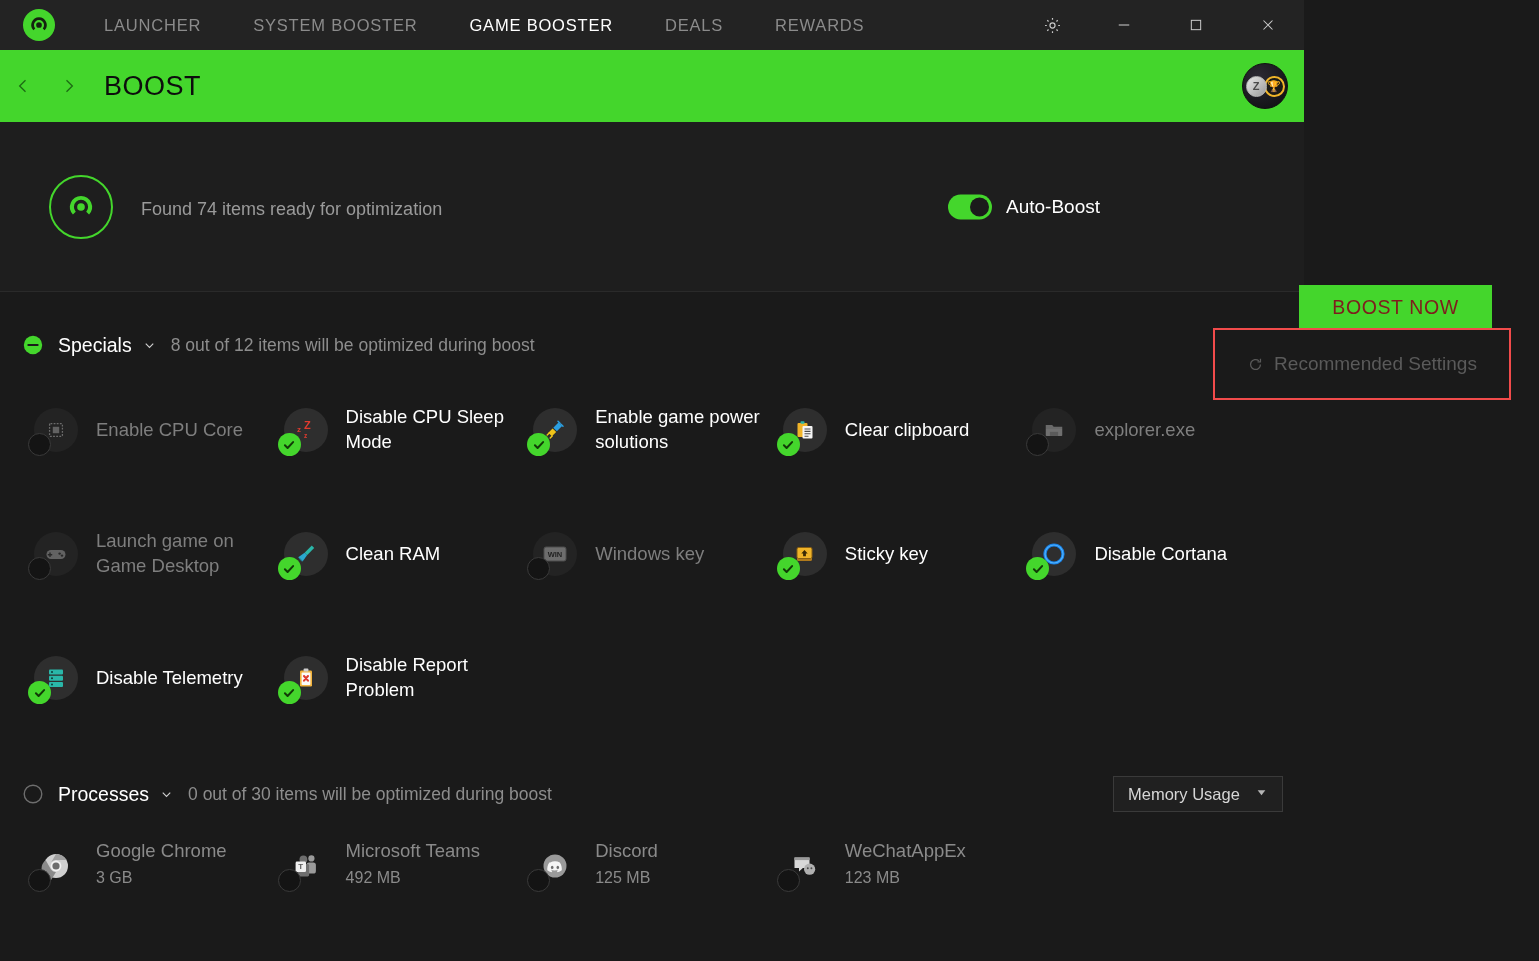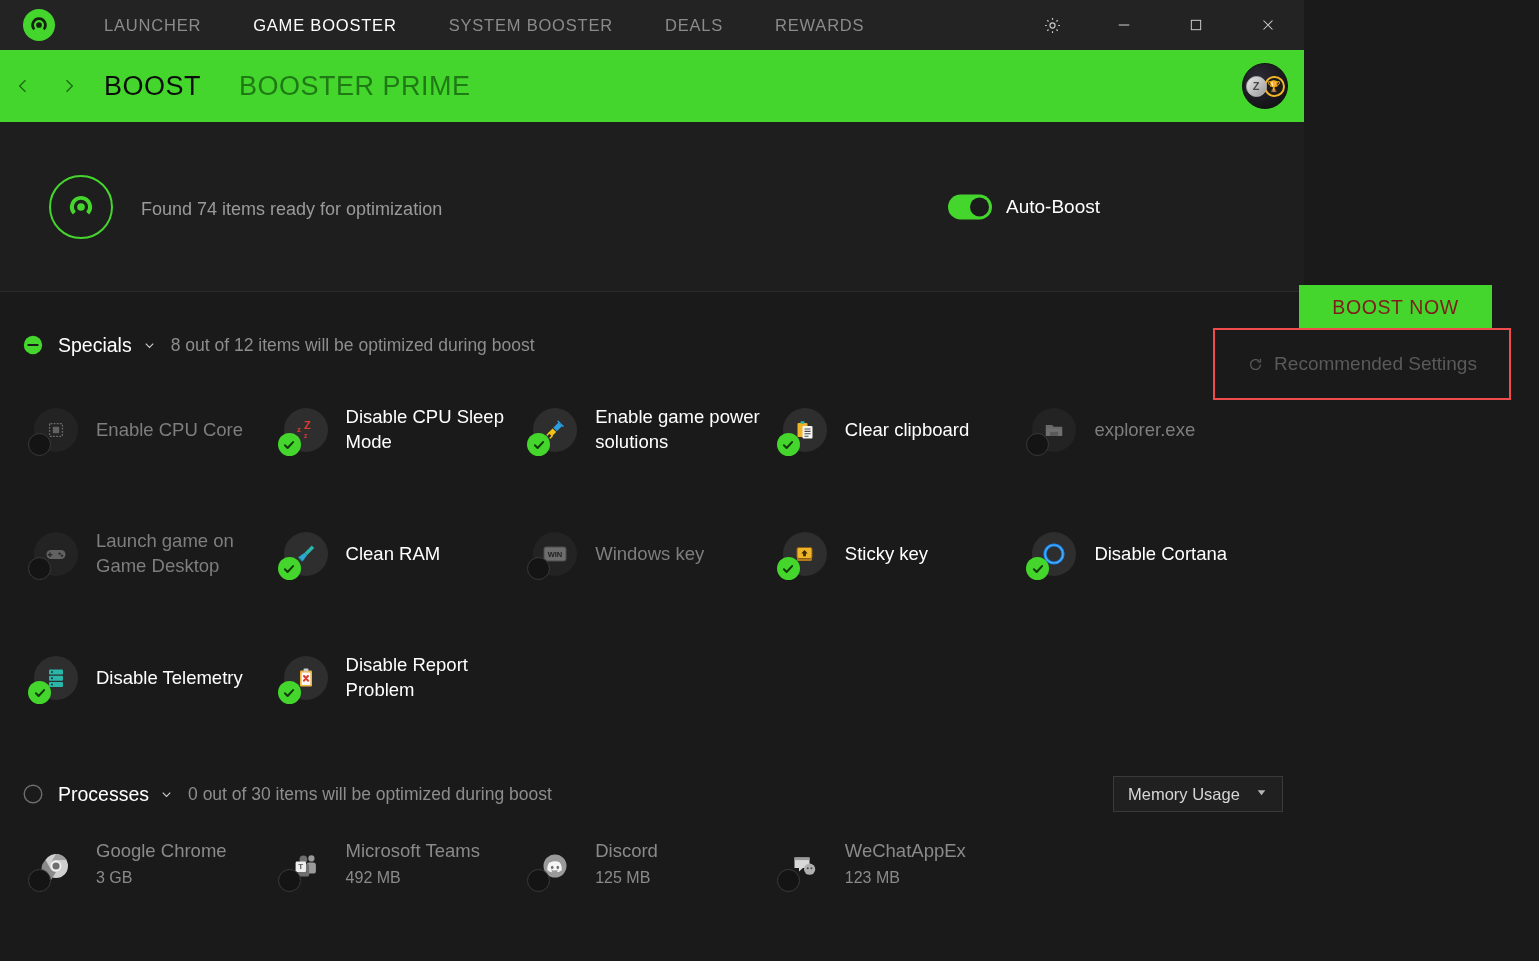--- a/index.html
+++ b/index.html
@@ -187,22 +187,22 @@
     <div class="logo-wrap">
       <div class="logo">
         <svg width="22" height="22" viewBox="0 0 24 24">
           <path d="M12 3.5a8.5 8.5 0 0 0-6.2 14.3l2.1-2.1A5.5 5.5 0 1 1 16.1 15.7l2.1 2.1A8.5 8.5 0 0 0 12 3.5z" fill="#14210f"></path>
           <circle cx="12" cy="12" r="3.1" fill="#14210f"></circle>
         </svg>
       </div>
     </div>
     <div class="nav-tabs">
       <div class="nav-tab">LAUNCHER</div>
+      <div class="nav-tab">SYSTEM BOOSTER</div>
       <div class="nav-tab active">GAME BOOSTER</div>
-      <div class="nav-tab">SYSTEM BOOSTER</div>
       <div class="nav-tab">DEALS</div>
       <div class="nav-tab">REWARDS</div>
     </div>
     <div class="win-controls">
       <div class="win-btn">
         <svg width="19" height="19" viewBox="0 0 24 24" fill="none" stroke="#c9c9c9" stroke-width="1.5">
           <circle cx="12" cy="12" r="3.2"></circle>
           <path d="M12 2.6v2.2M12 19.2v2.2M2.6 12h2.2M19.2 12h2.2M5.4 5.4l1.6 1.6M17 17l1.6 1.6M18.6 5.4L17 7M7 17l-1.6 1.6"></path>
         </svg>
       </div>
@@ -229,21 +229,20 @@
       <svg width="20" height="24" viewBox="0 0 24 24" fill="none" stroke="#1d6b14" stroke-width="1.6">
           <path d="M15 5l-7 7 7 7"></path>
         </svg>
     </div>
     <div class="arrow-btn">
       <svg width="20" height="24" viewBox="0 0 24 24" fill="none" stroke="#1d6b14" stroke-width="1.6">
           <path d="M9 5l7 7-7 7"></path>
         </svg>
     </div>
     <div class="subnav-title">BOOST</div>
-    <div class="subnav-title secondary">BOOSTER PRIME</div>
     <div class="avatar">
       <div class="badge silver">Z</div>
       <div class="badge gold">🏆</div>
     </div>
   </div>
 
   <div class="summary">
     <div class="summary-icon">
       <svg width="34" height="34" viewBox="0 0 24 24">
         <path d="M12 4.2a7.8 7.8 0 0 0-5.7 13.1l2-2A5 5 0 1 1 15.7 15.3l2 2A7.8 7.8 0 0 0 12 4.2z" fill="#44d62c"></path>

